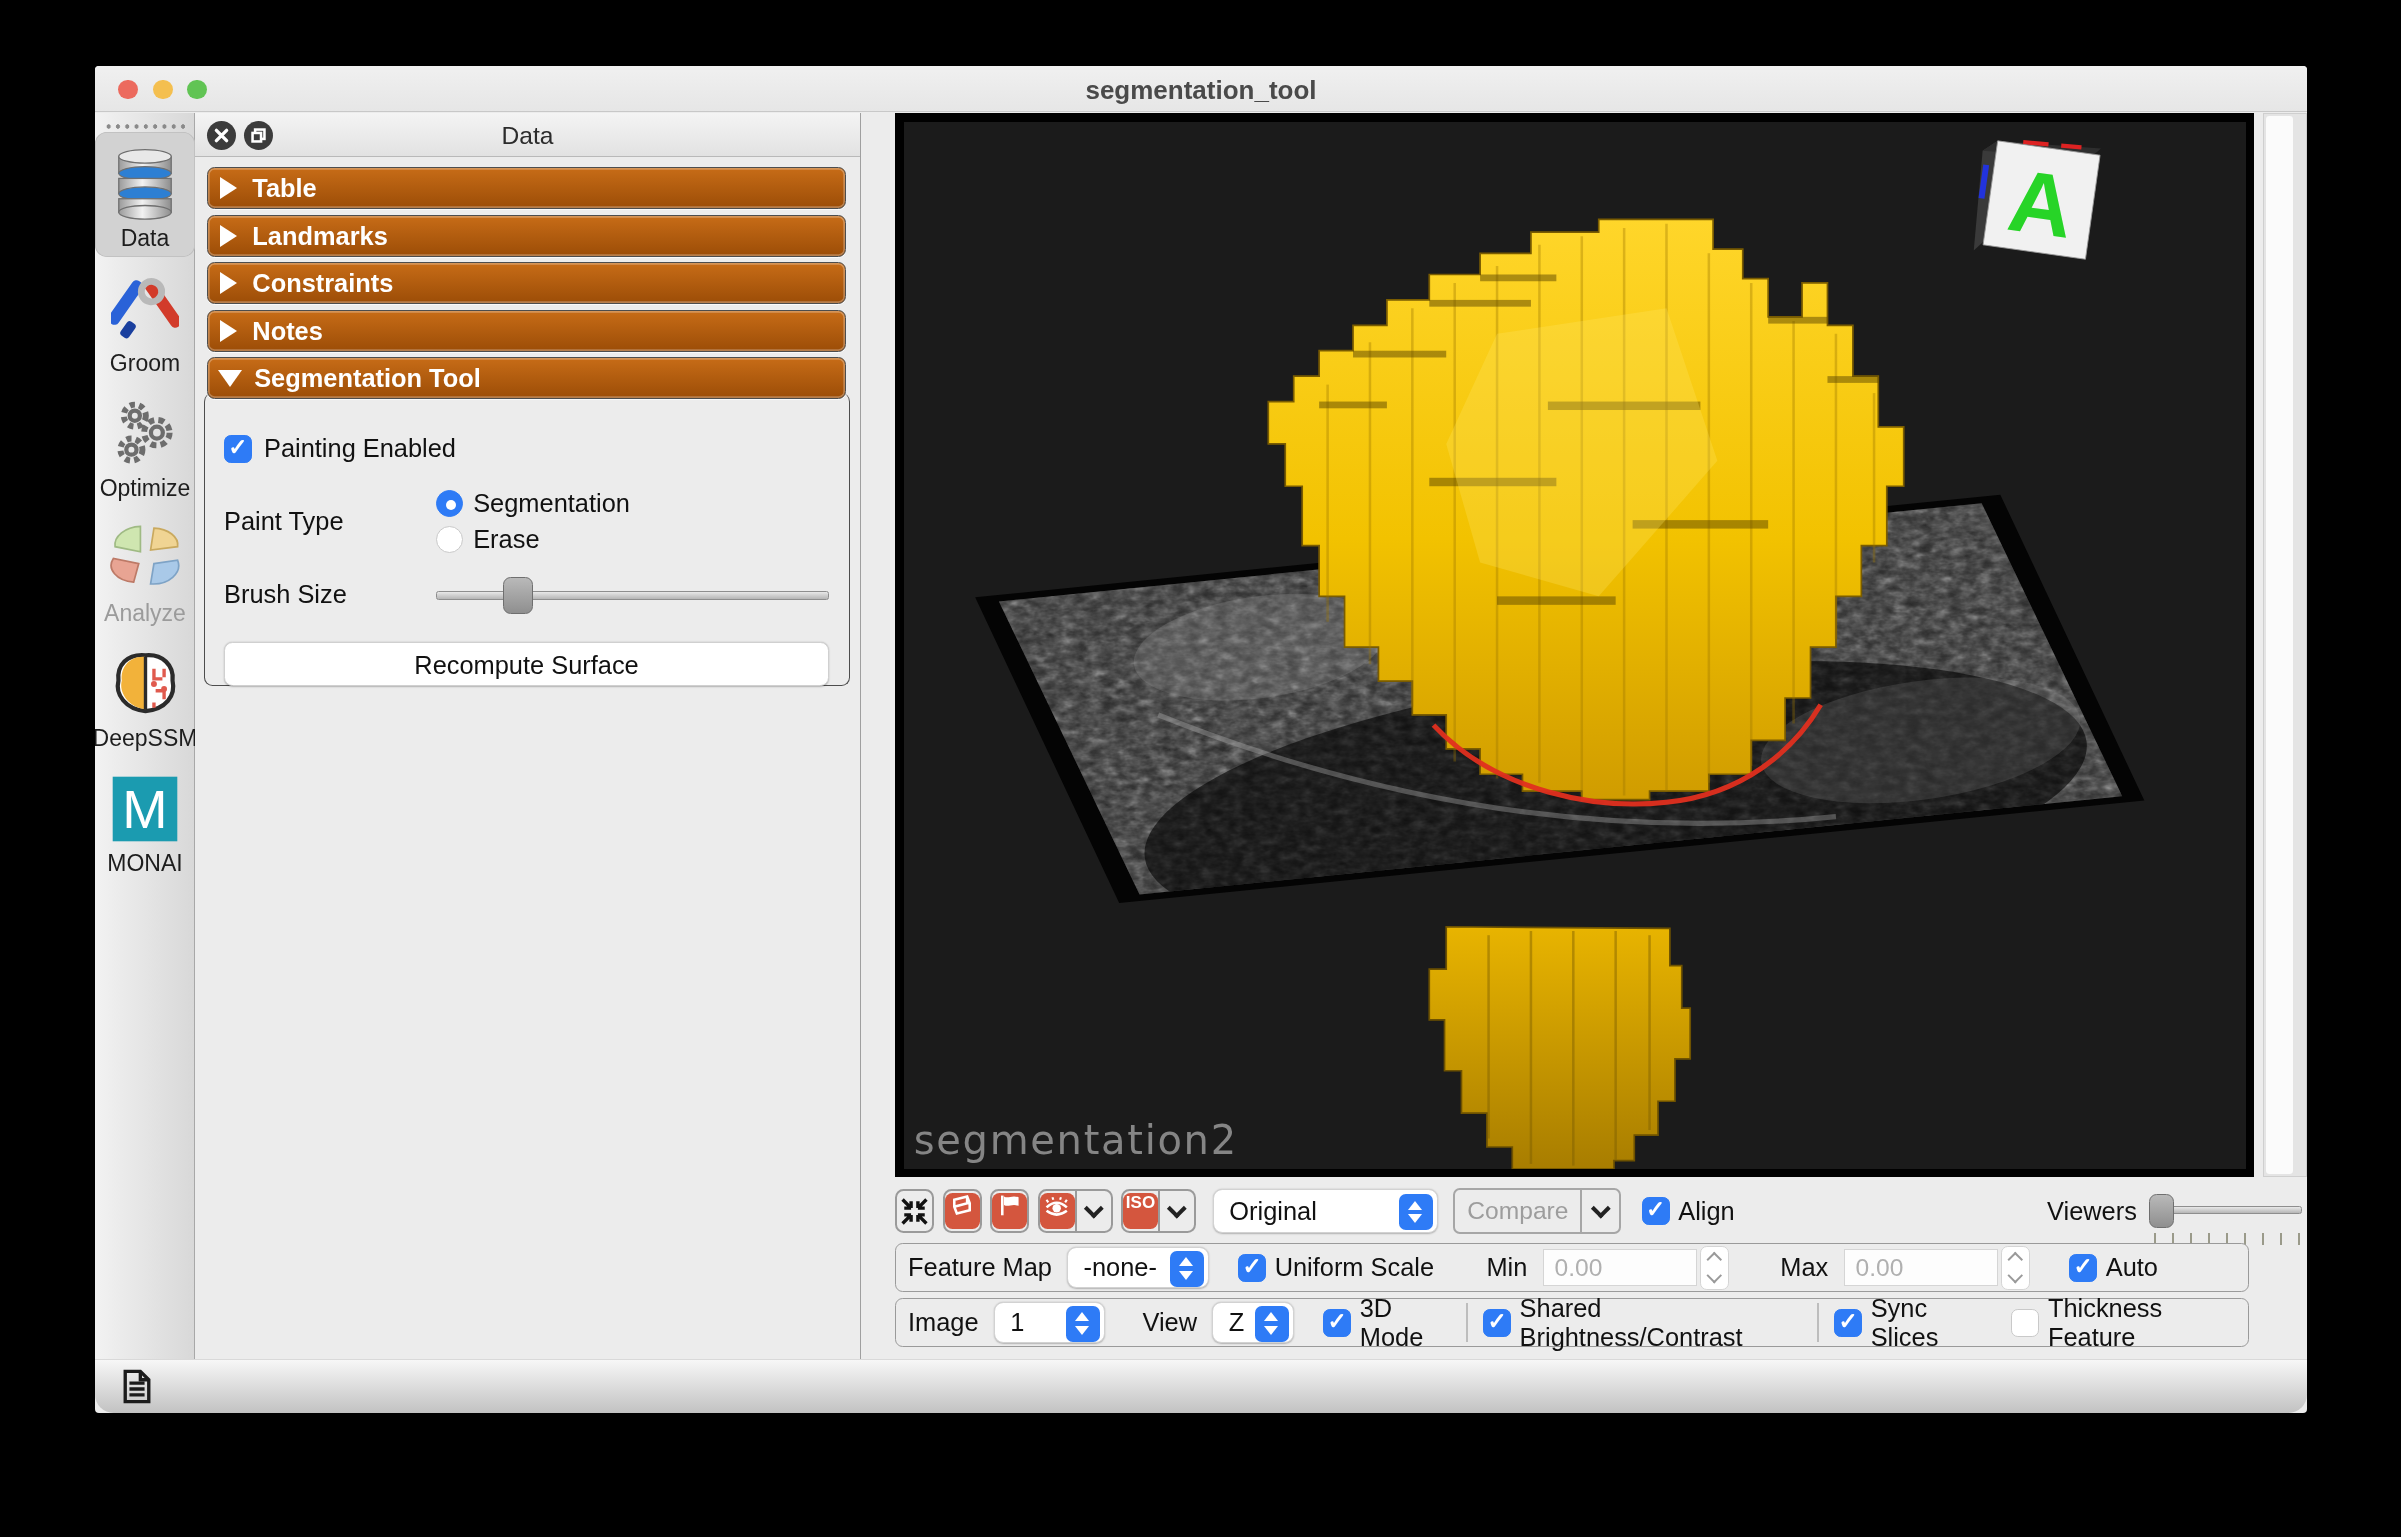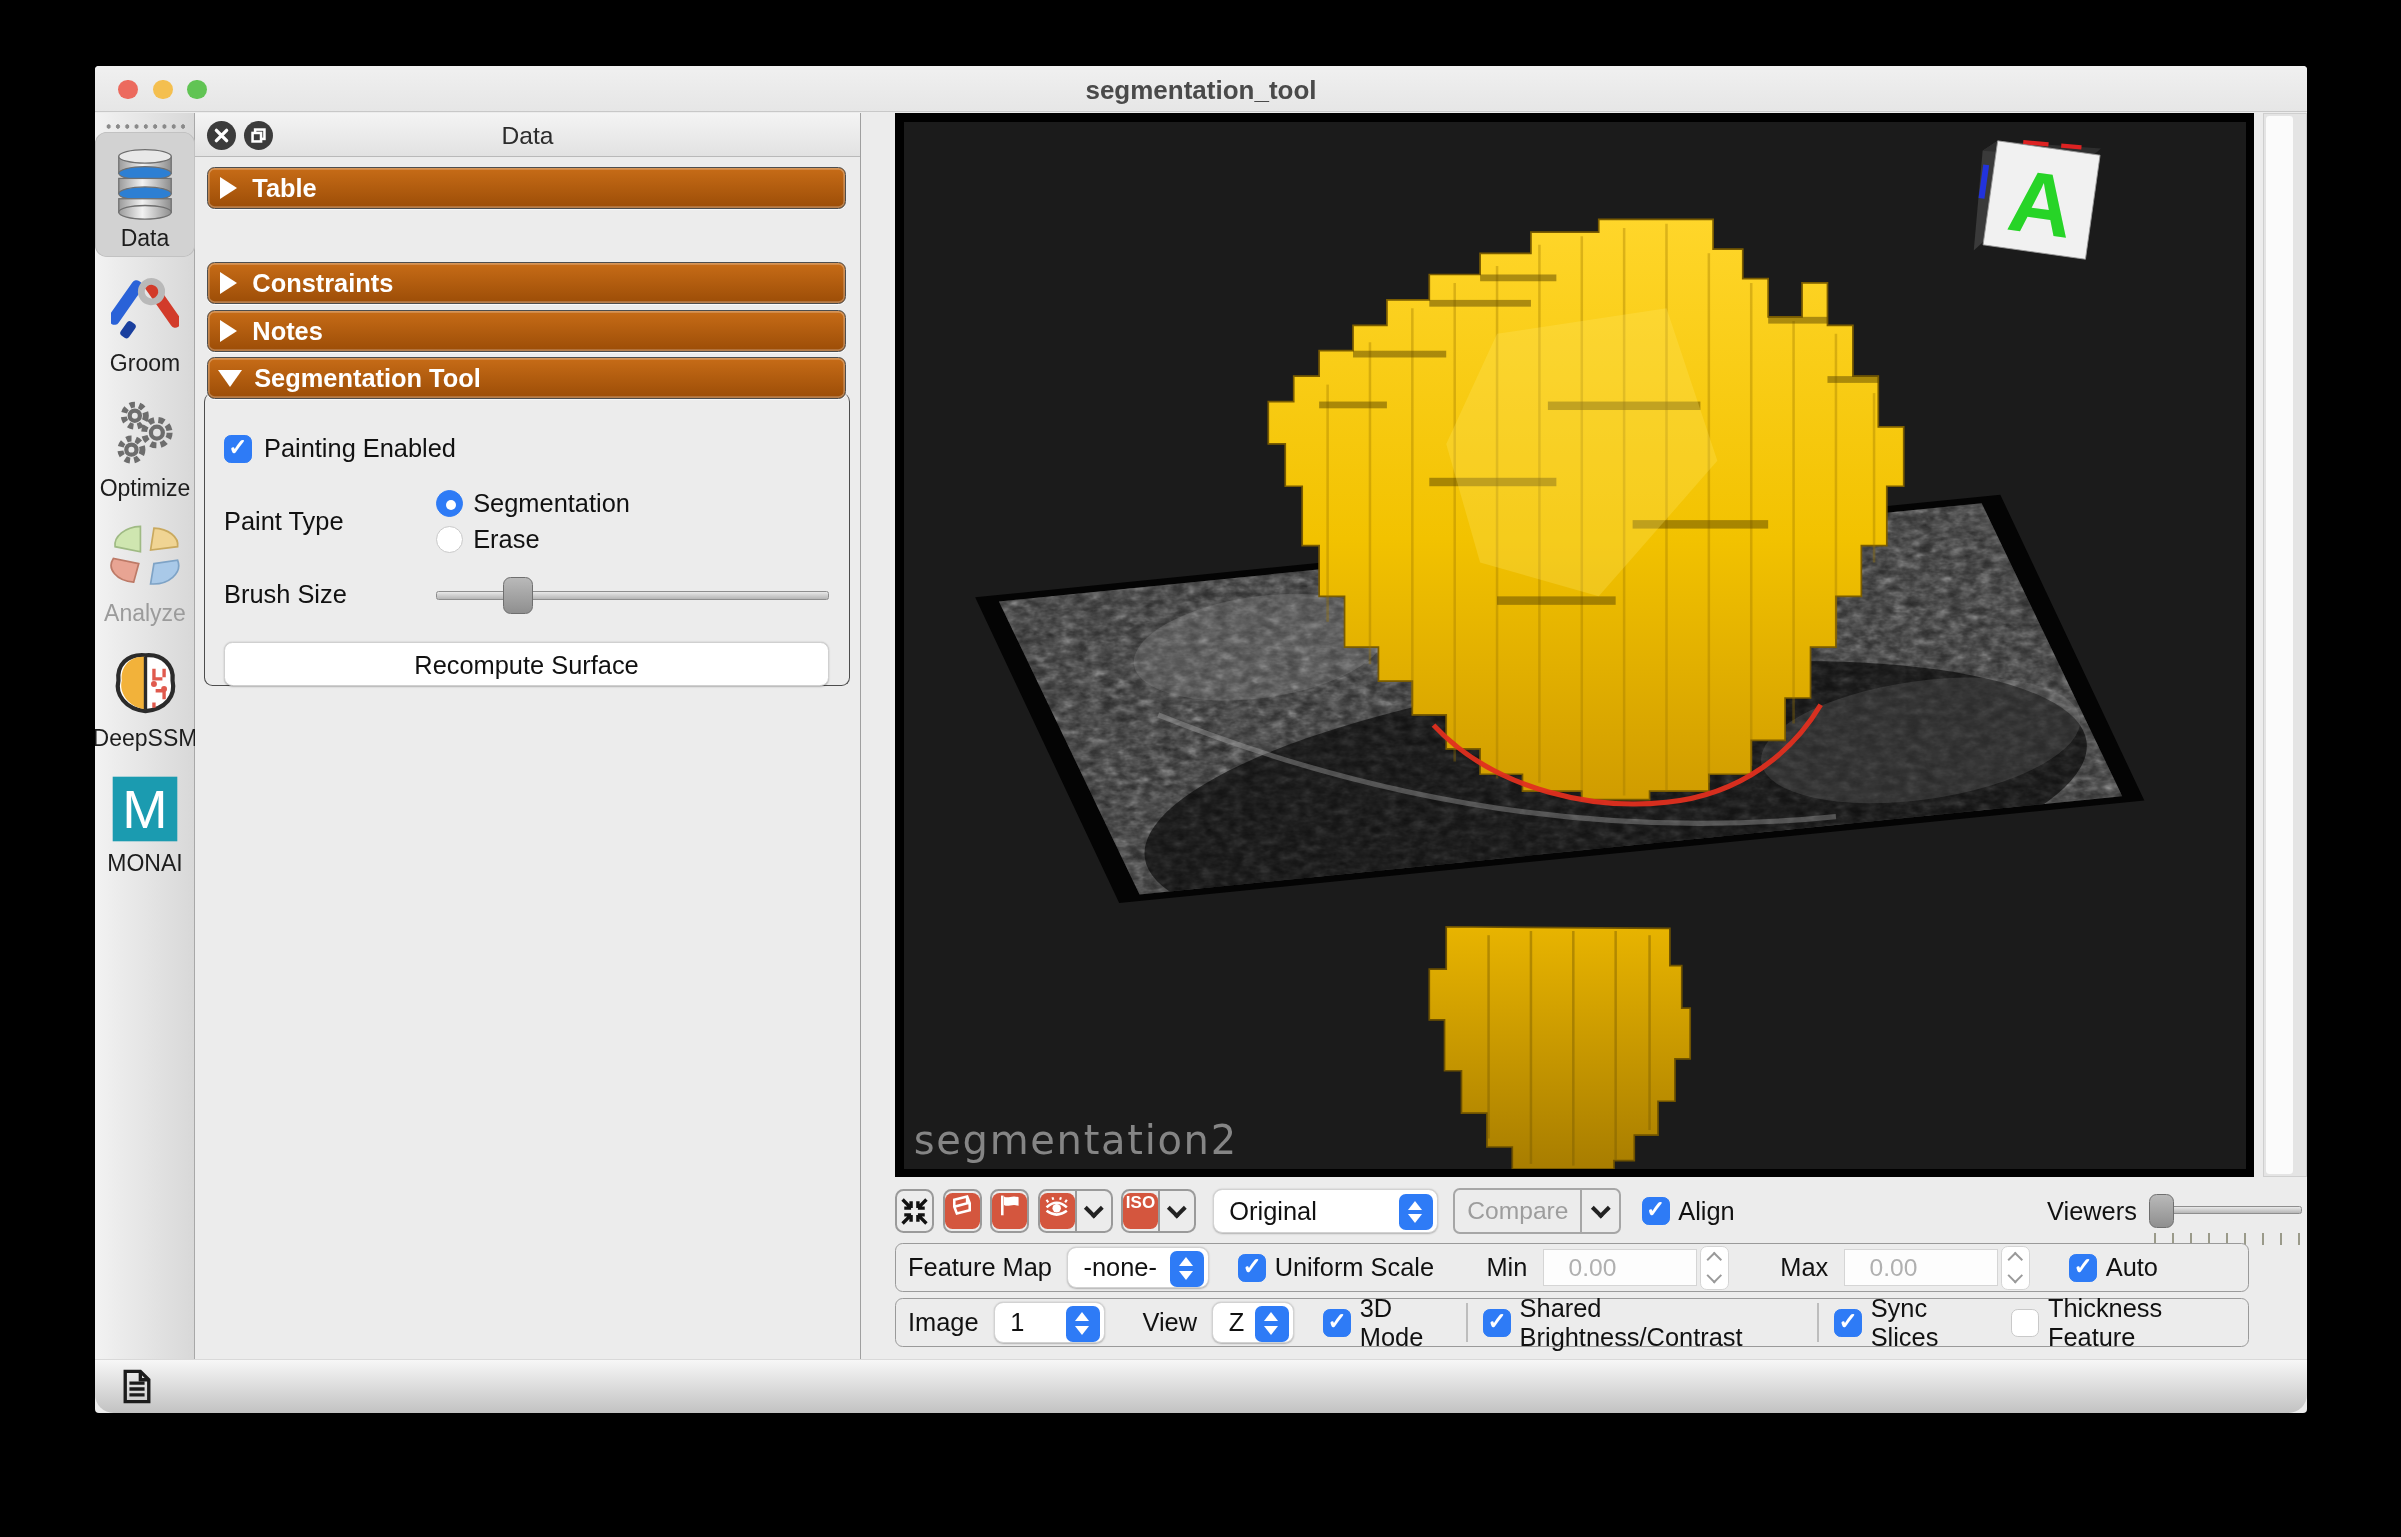--- a/index.html
+++ b/index.html
@@ -94,21 +94,21 @@
   .combo-dis { height:46px; border:2.5px solid #a6a6a6; border-radius:6.8px; background:#ececec; display:flex; align-items:center; }
   .combo-dis .txt { font-size:24.6px; color:#9d9d9d; padding:0 12px; }
   .combo-dis .vd { width:39px; align-self:stretch; border-left:2.5px solid #a6a6a6; display:flex; align-items:center; justify-content:center; }
 
   .cbrow { display:flex; align-items:center; gap:8.5px; font-size:25.4px; color:#111; }
 
   
   .gframe { position:absolute; left:41px; width:1354px; height:49px; border:1.7px solid #9a9a9a; border-radius:7.6px;
     display:flex; align-items:center; background:#ececec; }
   .glabel { font-size:25.4px; color:#111; }
-  .spin { height:37px; width:154px; background:#fdfdfd; border:1.7px solid #d5d5d5; display:flex; align-items:center; padding-left:25px; font-size:24.6px; color:#b0b0b0; }
+  .spin { height:37px; width:154px; background:#fdfdfd; border:1.7px solid #d5d5d5; display:flex; align-items:center; padding-left:11px; font-size:24.6px; color:#b0b0b0; }
   .spinner { width:29px; height:44px; background:#fff; border:1.7px solid #d5d5d5; border-radius:6.8px; margin-left:3.4px; position:relative; }
   .spinner::before { content:""; position:absolute; left:7.6px; top:7.6px; width:8.5px;height:8.5px; border-left:2.5px solid #9a9a9a; border-top:2.5px solid #9a9a9a; transform:rotate(45deg); }
   .spinner::after { content:""; position:absolute; left:7.6px; bottom:7.6px; width:8.5px;height:8.5px; border-right:2.5px solid #9a9a9a; border-bottom:2.5px solid #9a9a9a; transform:rotate(45deg); }
   .vsep { width:1.7px; height:39px; background:#bdbdbd; }
 
   
   .statusbar { position:absolute; left:0; top:1293px; width:100%; height:54px;
     background:linear-gradient(#f7f7f7,#c2c2c2); border-top:1.7px solid #d9d9d9; border-radius:0 0 18.6px 18.6px;
     display:flex; align-items:center; padding-left:25.4px; }
 </style>
@@ -230,20 +230,24 @@
             <rect x="6" y="3" width="11" height="11" fill="none" stroke="#fff" stroke-width="3"></rect>
             <rect x="3" y="7" width="10" height="10" fill="#3c3c3c" stroke="#fff" stroke-width="3"></rect>
           </svg>
       </span>
       <div class="dock-title">Data</div>
     </div>
 
     <div class="acc" style="top:54px">
         <span class="arrow-r"></span>
         <span>Table</span>
+      </div>
+    <div class="acc" style="top:102px">
+        <span class="arrow-r"></span>
+        <span>Landmarks</span>
       </div>
     <div class="acc" style="top:149px">
         <span class="arrow-r"></span>
         <span>Constraints</span>
       </div>
     <div class="acc" style="top:197px">
         <span class="arrow-r"></span>
         <span>Notes</span>
       </div>
 

